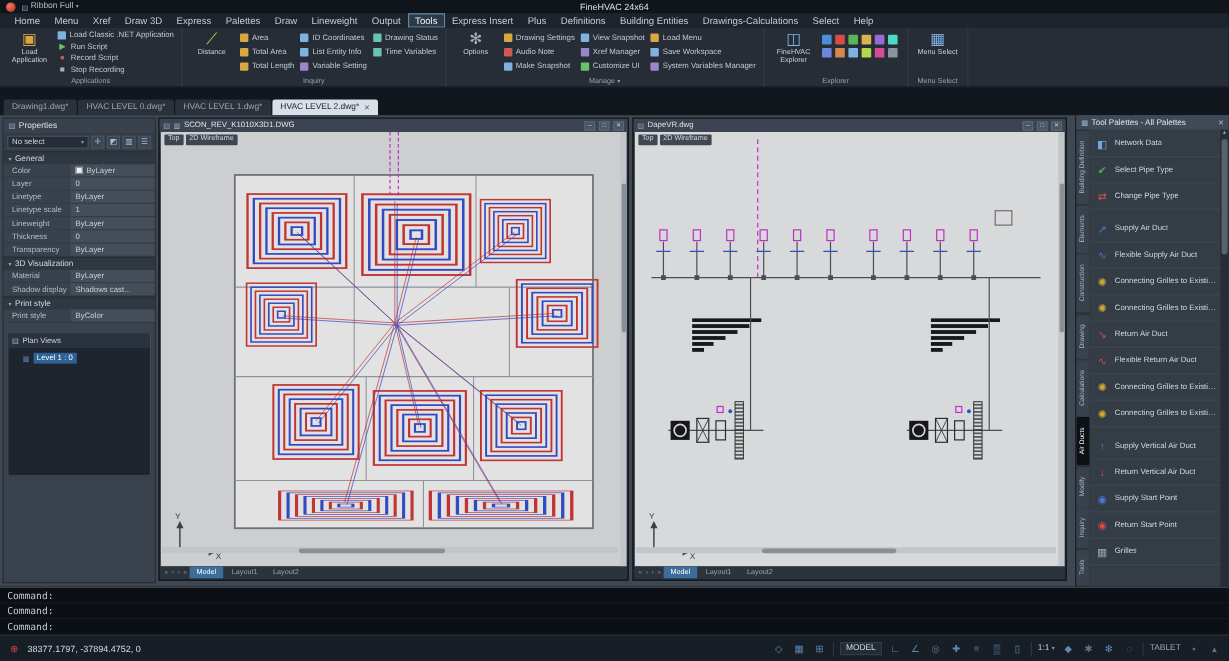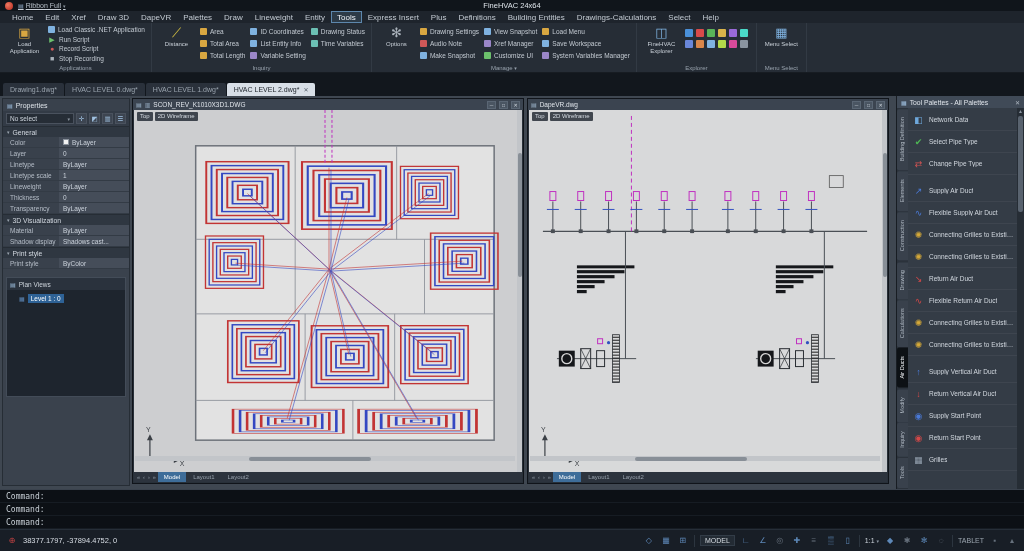--- a/index.html
+++ b/index.html
@@ -1,20 +1,20 @@
 <!DOCTYPE html>
 <html><head>
 <meta charset="utf-8">
 <style>
   html,body{margin:0;padding:0;background:#0a0d11;}
   *{box-sizing:border-box;}
   #screen{position:relative;width:1024px;height:551px;background:#161b21;font-family:"Liberation Sans",sans-serif;overflow:hidden;color:#c6cdd5;}
 
   
-  #titlebar{position:absolute;top:0;left:0;right:0;height:11px;background:#10151b;display:flex;align-items:center;padding:0 5px;gap:5px;text-decoration:underline;}
+  #titlebar{position:absolute;top:0;left:0;right:0;height:11px;background:#10151b;display:flex;align-items:center;padding:0 5px;gap:5px;}
   .logo{width:8px;height:8px;border-radius:50%;background:radial-gradient(circle at 35% 35%,#ef7a62,#b5271c);flex:none;}
   .qat{font-size:7px;color:#b8c0c9;display:flex;align-items:center;gap:2px;}
   .qat .car{font-size:5px;color:#8d97a2;}
   .apptitle{position:absolute;left:50%;transform:translateX(-50%);font-size:7.5px;color:#dde3e9;}
 
   
   #menubar{position:absolute;top:11px;left:0;right:0;height:12px;background:#1e242c;display:flex;align-items:stretch;padding-left:6px;}
   .menu{font-size:8px;color:#c3cad2;padding:0 6px;display:flex;align-items:center;white-space:nowrap;}
   .menu.active{background:#2c3a47;box-shadow:inset 0 0 0 1px #5d87ad;color:#eef3f8;}
 
@@ -128,28 +128,28 @@
     <span class="qat">
       <span style="color:#8fa9c4;font-size:6px;">▤</span>
       <span>Ribbon Full</span>
       <span class="car">▾</span>
     </span>
     <span class="apptitle">FineHVAC 24x64</span>
   </div>
 
   <div id="menubar">
     <span class="menu">Home</span>
-    <span class="menu">Edit</span>
+    <span class="menu">Menu</span>
     <span class="menu">Xref</span>
     <span class="menu">Draw 3D</span>
-    <span class="menu">DapeVR</span>
+    <span class="menu">Express</span>
     <span class="menu">Palettes</span>
     <span class="menu">Draw</span>
     <span class="menu">Lineweight</span>
-    <span class="menu">Entity</span>
+    <span class="menu">Output</span>
     <span class="menu active">Tools</span>
     <span class="menu">Express Insert</span>
     <span class="menu">Plus</span>
     <span class="menu">Definitions</span>
     <span class="menu">Building Entities</span>
     <span class="menu">Drawings-Calculations</span>
     <span class="menu">Select</span>
     <span class="menu">Help</span>
   </div>
 

